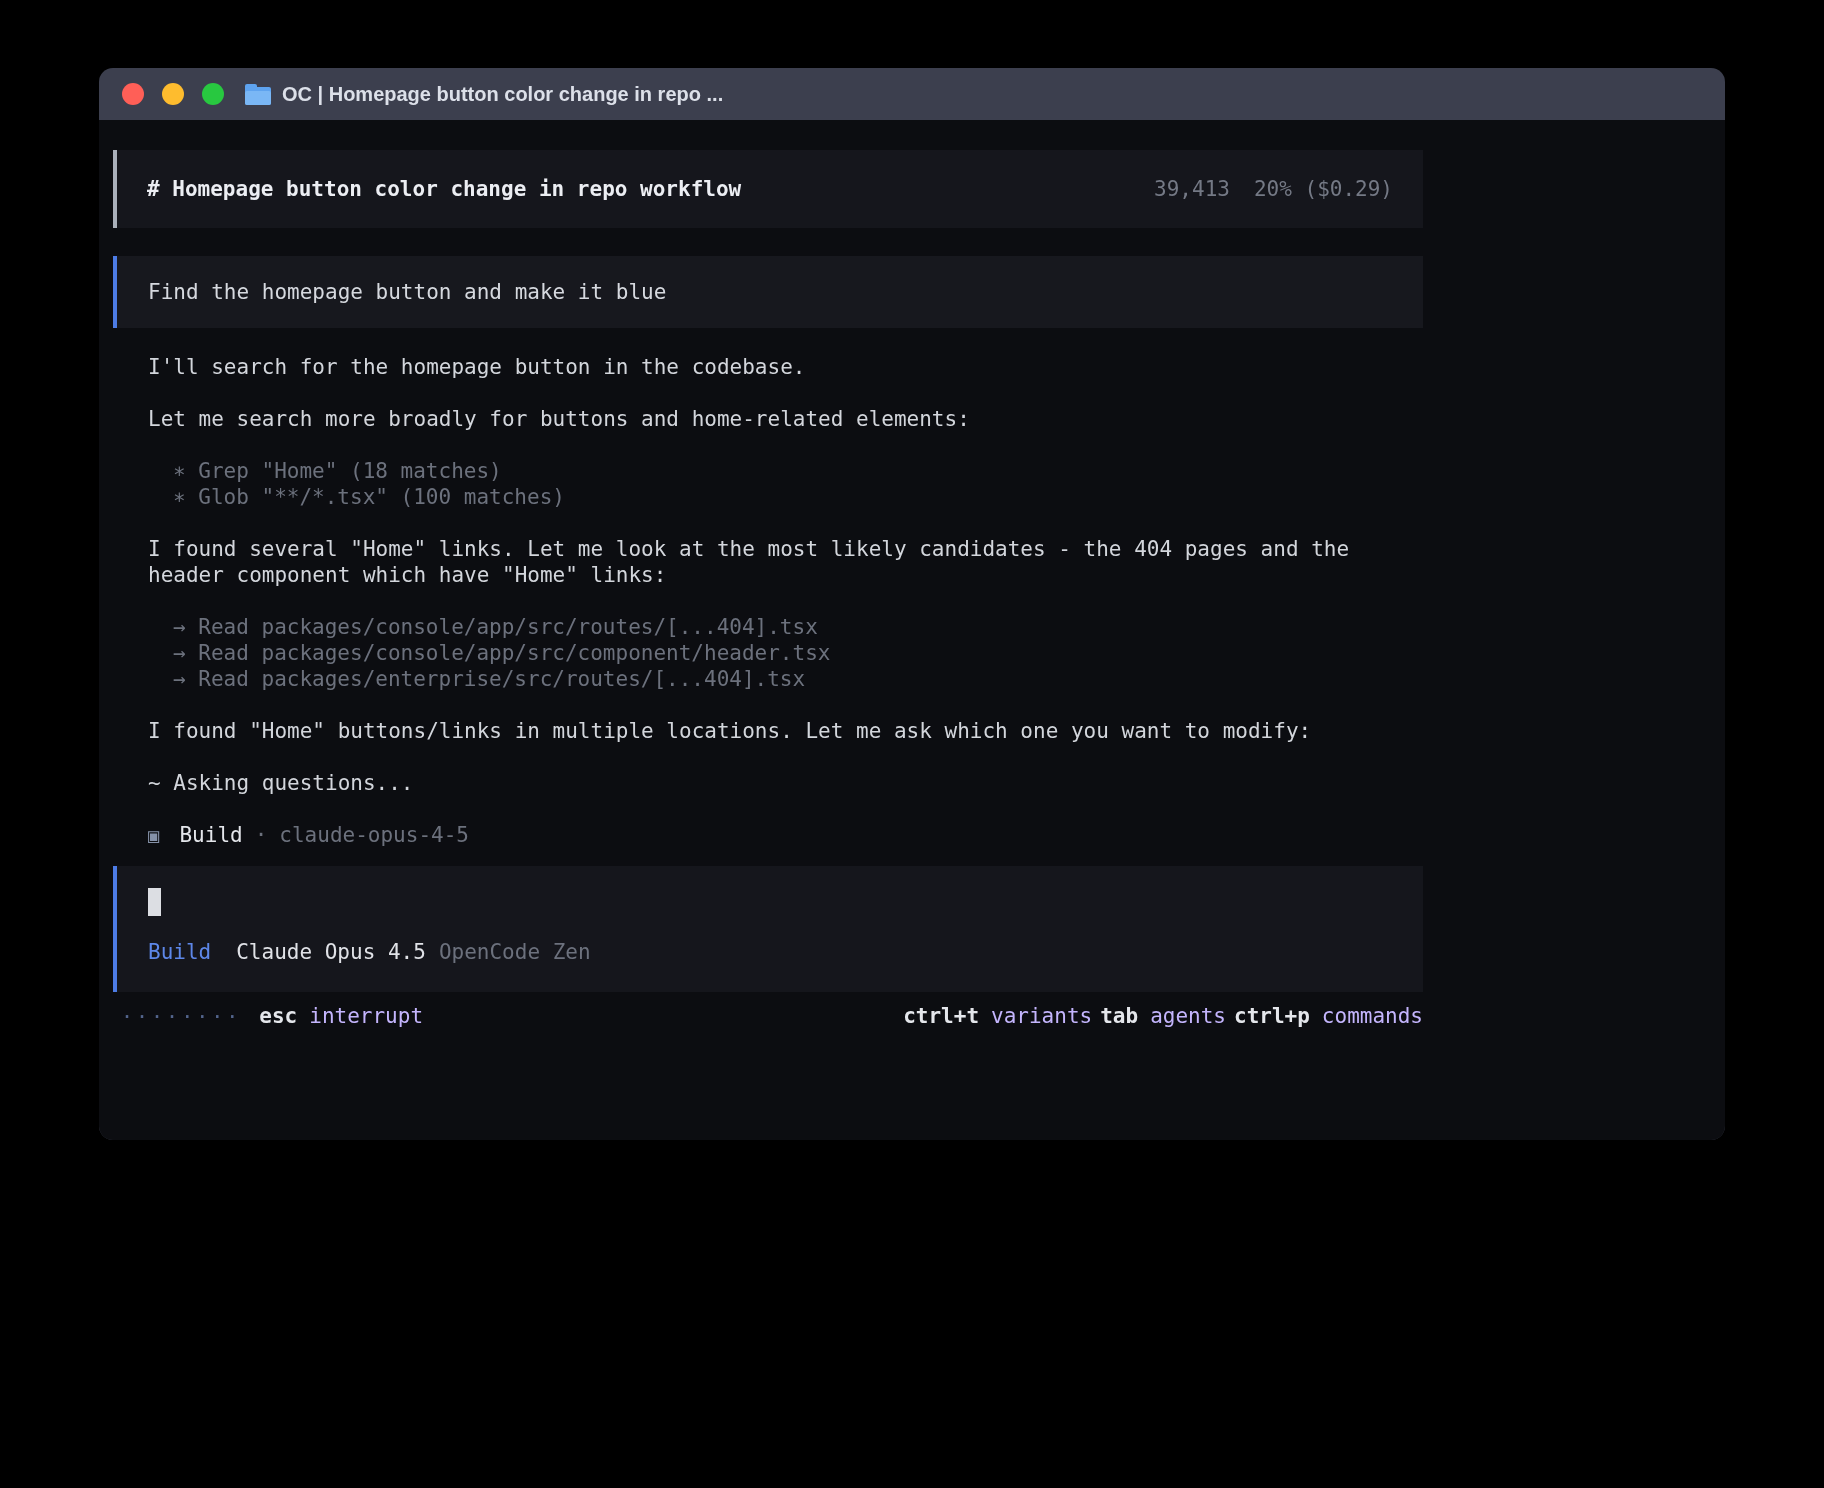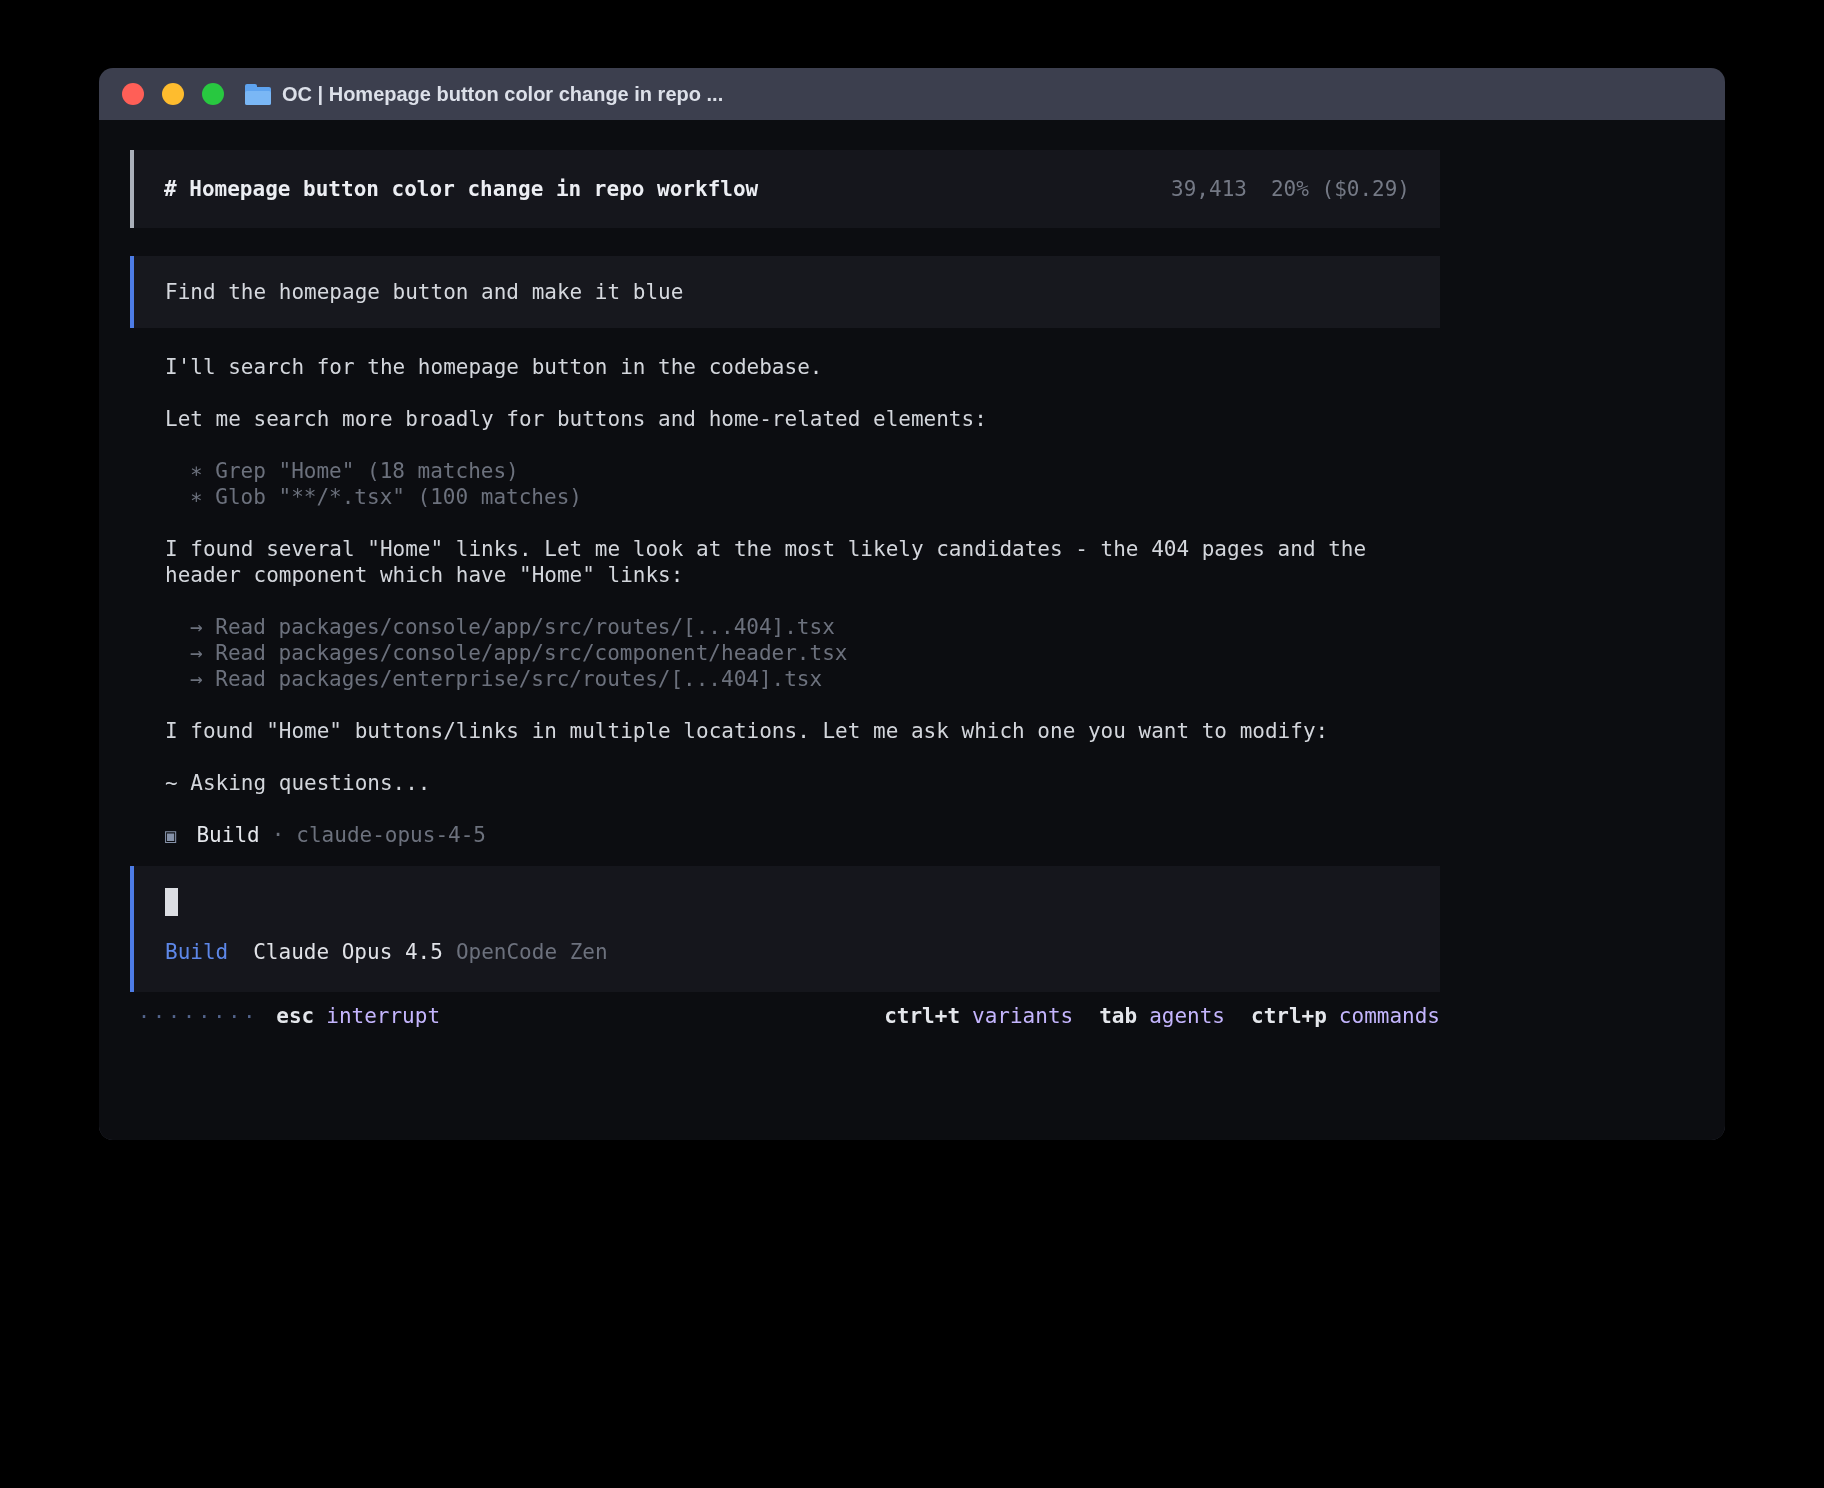--- a/index.html
+++ b/index.html
@@ -24,21 +24,21 @@
   .light.close { background: #ff5f57; }
   .light.min { background: #febc2e; }
   .light.zoom { background: #28c840; }
   .titlewrap { display: flex; align-items: center; gap: 11px; margin-left: 21px; }
   .folder { width: 26px; height: 21px; position: relative; flex: 0 0 auto; }
   .folder .ftab { position: absolute; top: 0; left: 0; width: 12px; height: 7px; background: #5ea3ef; border-radius: 2px 2px 0 0; }
   .folder .fbody { position: absolute; top: 3px; left: 0; right: 0; bottom: 0; background: #5ea3ef; border-radius: 2px; }
   .folder .ffront { position: absolute; top: 7px; left: 0; right: 0; bottom: 0; background: #7ab7f5; border-radius: 2px; }
   .title { font-family: "Liberation Sans", sans-serif; font-weight: 700; font-size: 20px; color: #dce0e9; white-space: nowrap; }
   .content { height: 1004px; background: #0c0d11; padding-top: 30px; overflow: hidden; }
-  .column { margin-left: 31px; width: 1310px; font-size: 21px; line-height: 26px; color: #d3d6dc; }
+  .column { margin-left: 14px; width: 1310px; font-size: 21px; line-height: 26px; color: #d3d6dc; }
 
   .block-header {
     border-left: 4px solid #aab0ba;
     background: #15161c;
     padding: 26px 30px;
     display: flex; align-items: center; justify-content: space-between;
   }
   .header-title { font-weight: 700; color: #eceef3; }
   .header-meta { color: #747985; display: flex; gap: 24px; }
 
@@ -71,21 +71,21 @@
   .input-row { margin-top: 17px; display: flex; align-items: baseline; }
   .input-row .mode { color: #5d87e8; }
   .input-row .imodel { margin-left: 25px; color: #e0e2e7; }
   .input-row .iprovider { margin-left: 13px; color: #6c717d; }
 
   .statusbar { margin-top: 11px; display: flex; align-items: center; }
   .dots { margin-left: 8px; color: #53648c; letter-spacing: 3px; font-size: 20px; }
   .esc-group { margin-left: 18px; display: flex; align-items: flex-start; }
   .key { font-weight: 700; color: #e4e6eb; }
   .hint { color: #c4b5fd; margin-left: 12px; }
-  .right-hints { margin-left: auto; display: flex; gap: 26px; }
+  .right-hints { margin-left: auto; display: flex; gap: 8px; }
   .hint-group { display: flex; align-items: baseline; }
 </style>
 </head>
 <body>
 
 <div class="window">
 
   <div class="titlebar">
     <div class="lights">
       <div class="light close"></div>

